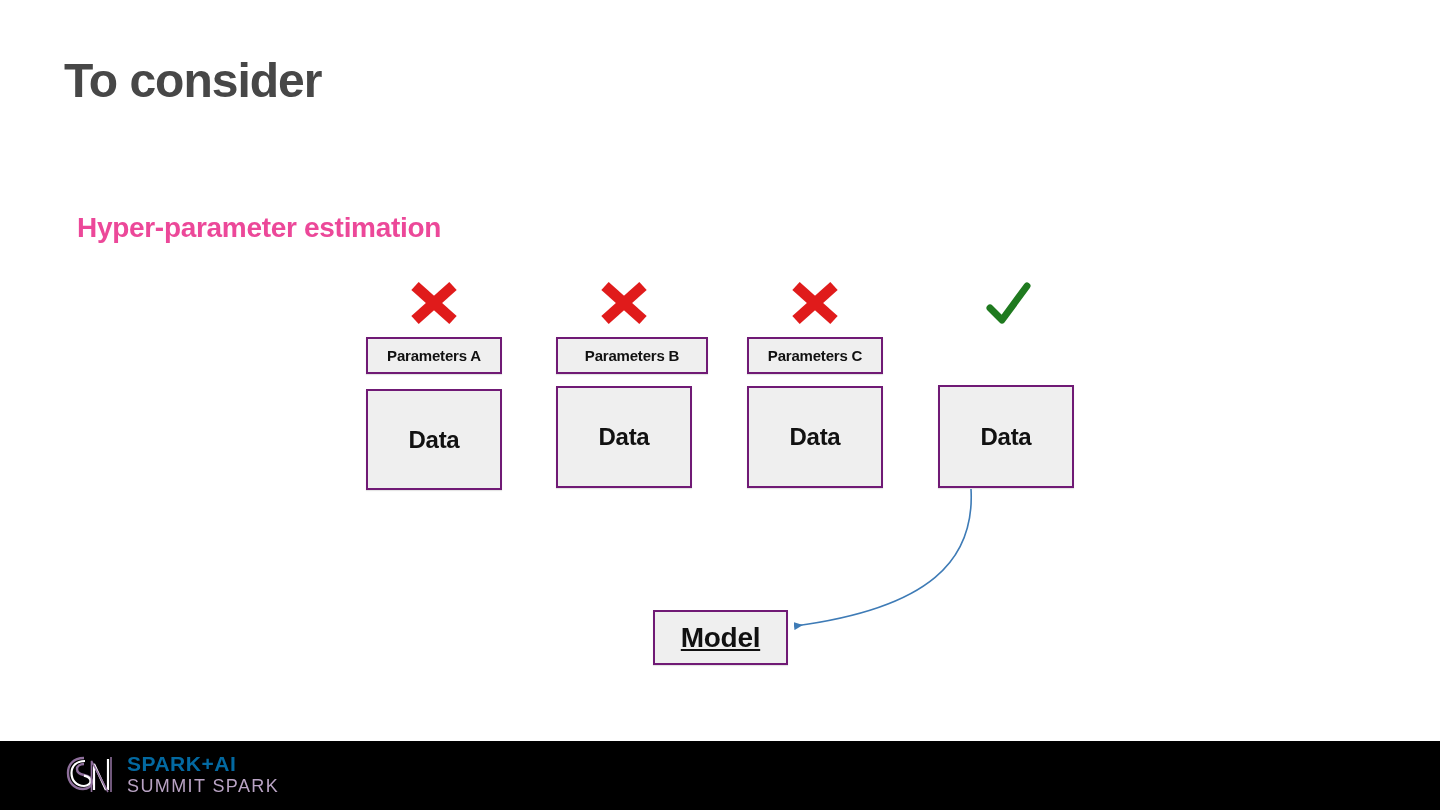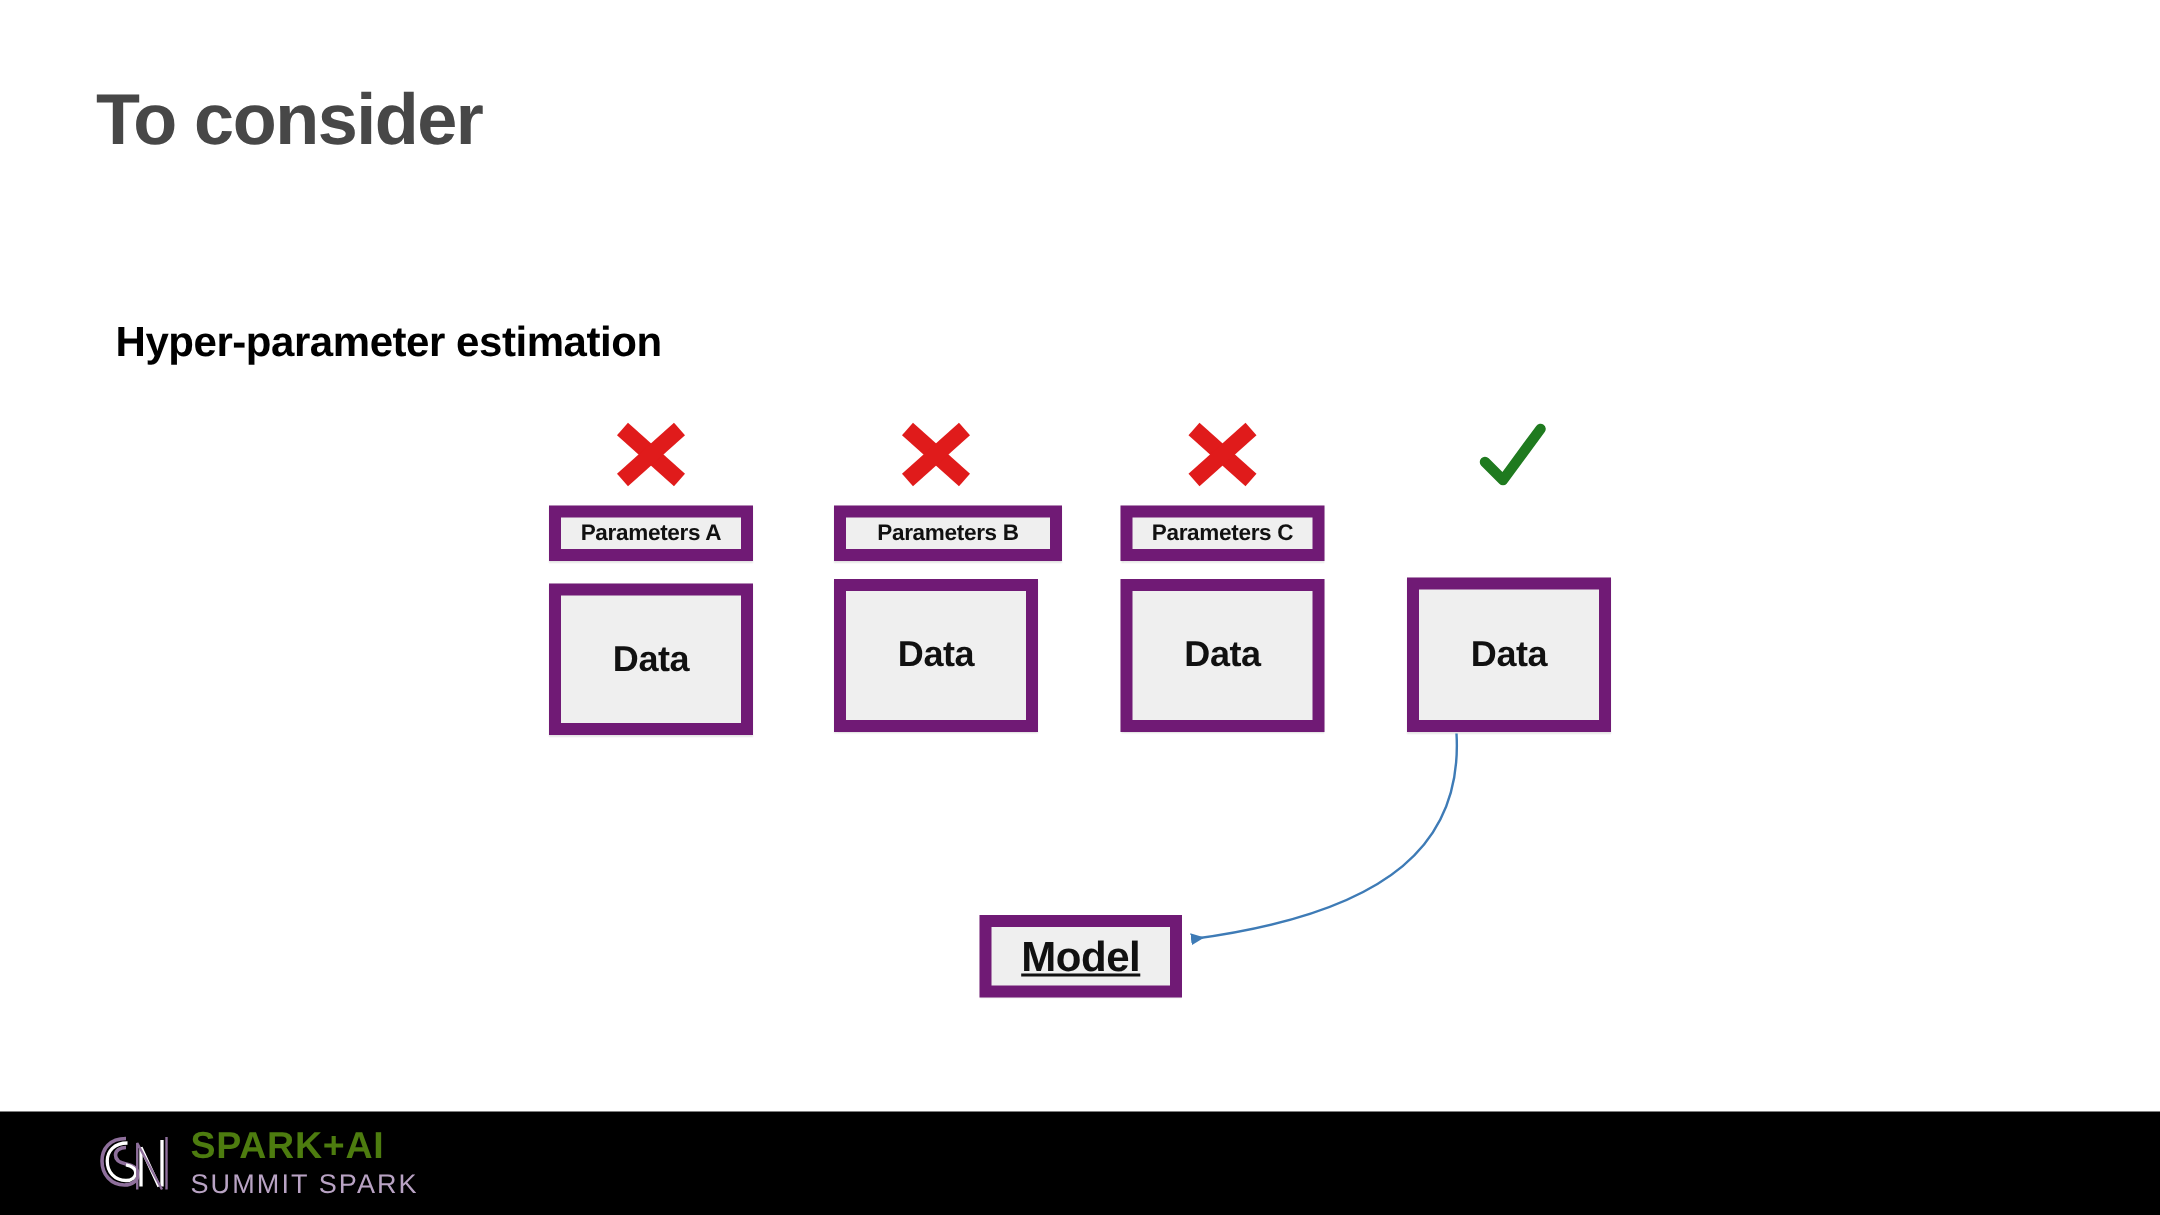--- a/index.html
+++ b/index.html
@@ -31,39 +31,39 @@
     white-space: nowrap;
   }
 
   
   #slide-subtitle {
     position: absolute;
     left: 77px;
     top: 212px;
     font-size: 28px;
     font-weight: bold;
-    color: #000000;
+    color: #ec4899;
     letter-spacing: -0.3px;
     white-space: nowrap;
   }
 
   
   #diagram {
     position: absolute;
     left: 0;
     top: 0;
     width: 1440px;
     height: 740px;
   }
 
   .box {
     position: absolute;
     box-sizing: border-box;
     background: #EFEFEF;
-    border: 8px solid #701a75;
+    border: 2px solid #701a75;
     display: flex;
     align-items: center;
     justify-content: center;
     color: #111111;
     box-shadow: 0 1px 1px rgba(0,0,0,0.10);
   }
   .param-box {
     font-size: 15px;
     font-weight: bold;
     letter-spacing: -0.2px;
@@ -115,23 +115,23 @@
     gap: 11px;
   }
   #logo-mark { width: 52px; height: 44px; display:block; }
   .logo-text-wrap {
     display: flex;
     flex-direction: column;
     justify-content: center;
     line-height: 1.0;
   }
   #logo-line1 {
-    font-size: 25px;
-    font-weight: bold;
-    color: #4d7c0f;
+    font-size: 21px;
+    font-weight: bold;
+    color: #0369a1;
     letter-spacing: 0.5px;
   }
   #logo-line2 {
     font-size: 18px;
     font-weight: normal;
     color: #B9A3C4;
     letter-spacing: 1.4px;
     margin-top: 3px;
   }
 </style>

